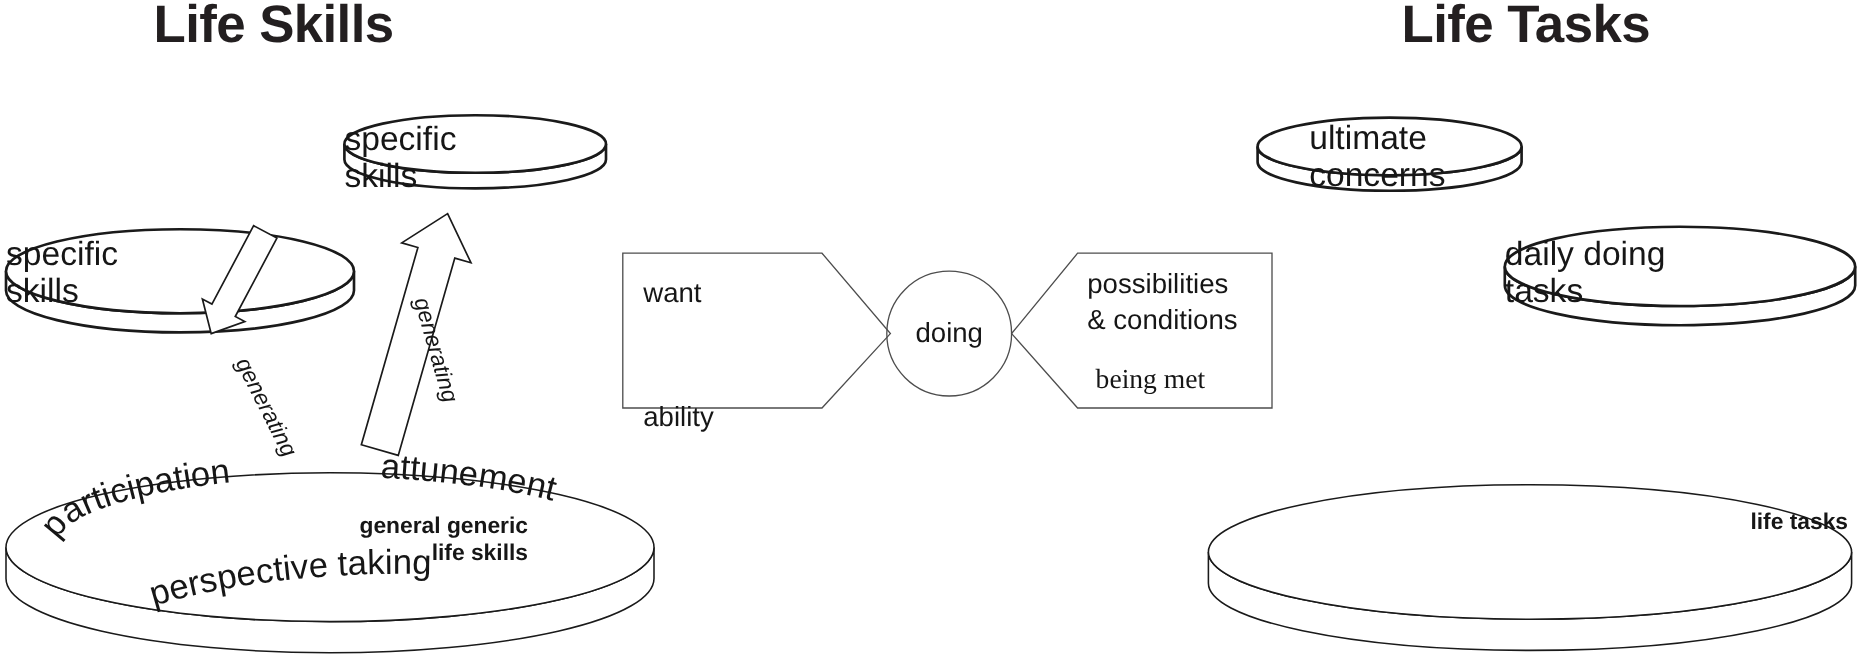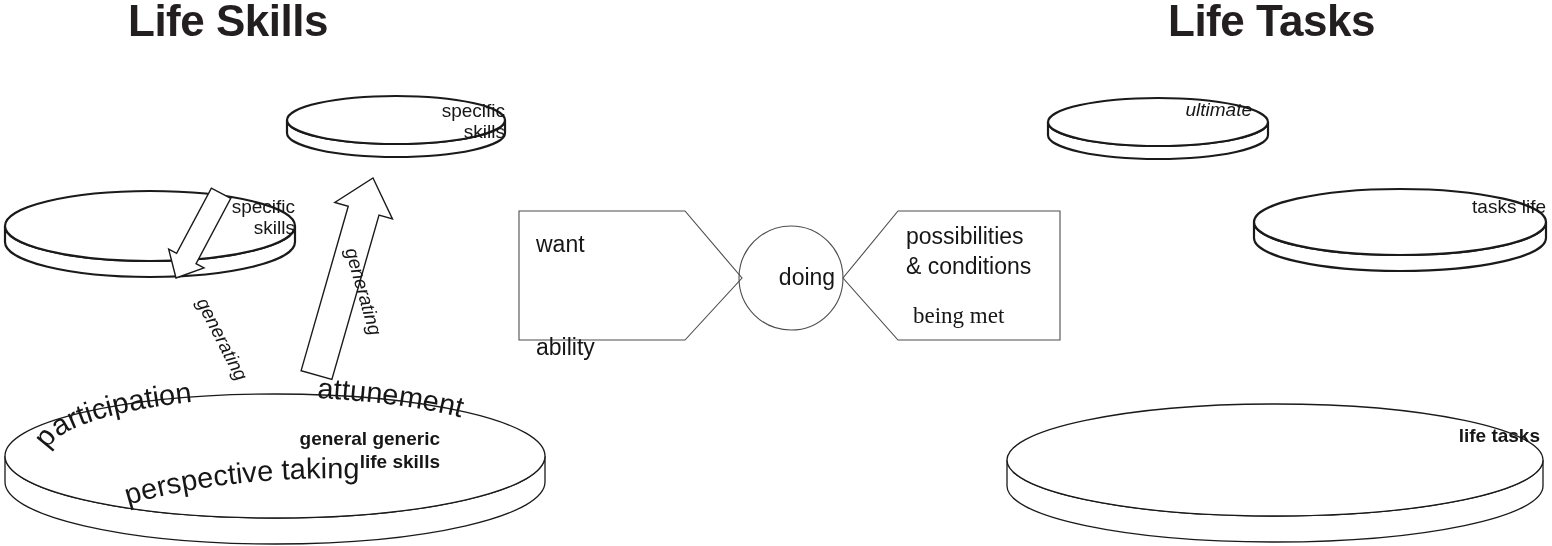--- a/index.html
+++ b/index.html
@@ -40,22 +40,22 @@
   .arrow-shape  { fill: #ffffff; stroke: #1a1a1a; stroke-width: 1.4; }
 
   .lbl {
     position: absolute;
     font-family: "Liberation Sans", sans-serif;
     color: #161616;
     white-space: nowrap;
     line-height: 1.12;
   }
   .disc-lbl {
-    font-size: 19px;
-    text-align: right;
+    font-size: 28px;
+    text-align: left;
   }
   .flow-lbl {
     font-size: 23px;
   }
   .big-bold {
     font-size: 19px;
     font-weight: bold;
     text-align: right;
     line-height: 1.2;
   }
@@ -217,31 +217,33 @@
   </div>
 
   <div class="lbl big-bold" style="left:110px; top:428px; width:330px;">
     <div>general generic</div>
     <div>life skills</div>
   </div>
 
   <div class="lbl flow-lbl" style="left:536px; top:232px;">want</div>
   <div class="lbl flow-lbl" style="left:536px; top:303px;margin-top:32px;">ability</div>
 
-  <div class="lbl flow-lbl" style="left:739px; top:265px; width:104px; text-align:center;margin-left:16px;">doing</div>
+  <div class="lbl flow-lbl" style="left:739px; top:265px; width:104px; text-align:center;">doing</div>
 
   <div class="lbl flow-lbl" style="left:906px; top:224px;">possibilities</div>
   <div class="lbl flow-lbl" style="left:906px; top:254px;">&amp; conditions</div>
   <div class="lbl flow-lbl" style="left:913px; top:303px;font-family:Liberation Serif, serif;">being met</div>
 
-  <div class="lbl disc-lbl" style="left:1032px; top:99px; width:220px;font-style:italic;">
+  <div class="lbl disc-lbl" style="left:1091px; top:99px; width:220px;">
     <div>ultimate</div>
+    <div>concerns</div>
   </div>
 
   <div class="lbl disc-lbl" style="left:1254px; top:196px; width:292px;">
-    <div>tasks life</div>
+    <div>daily doing</div>
+    <div>tasks</div>
   </div>
 
   <div class="lbl big-bold" style="left:1010px; top:425px; width:530px;">
     <div>life tasks</div>
   </div>
 
 </div>
 
 </body></html>

